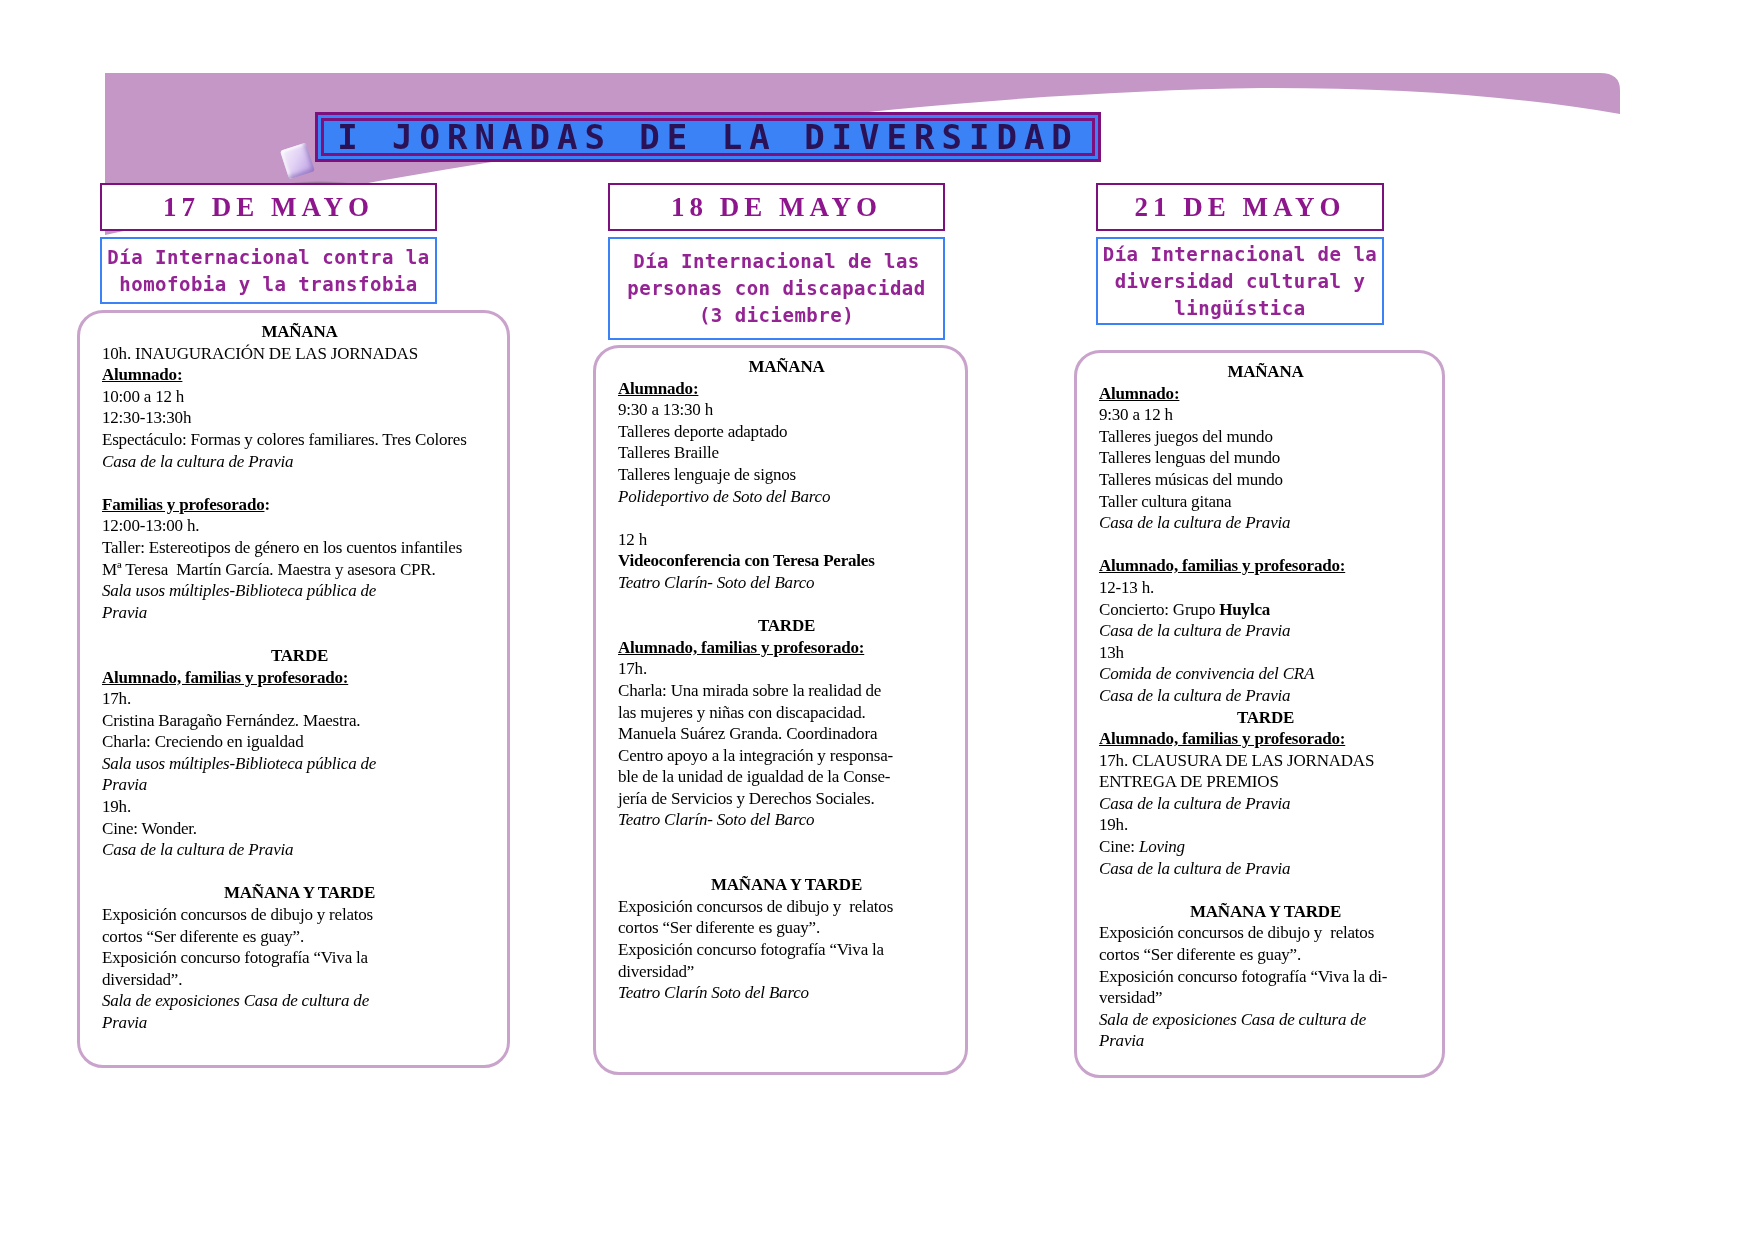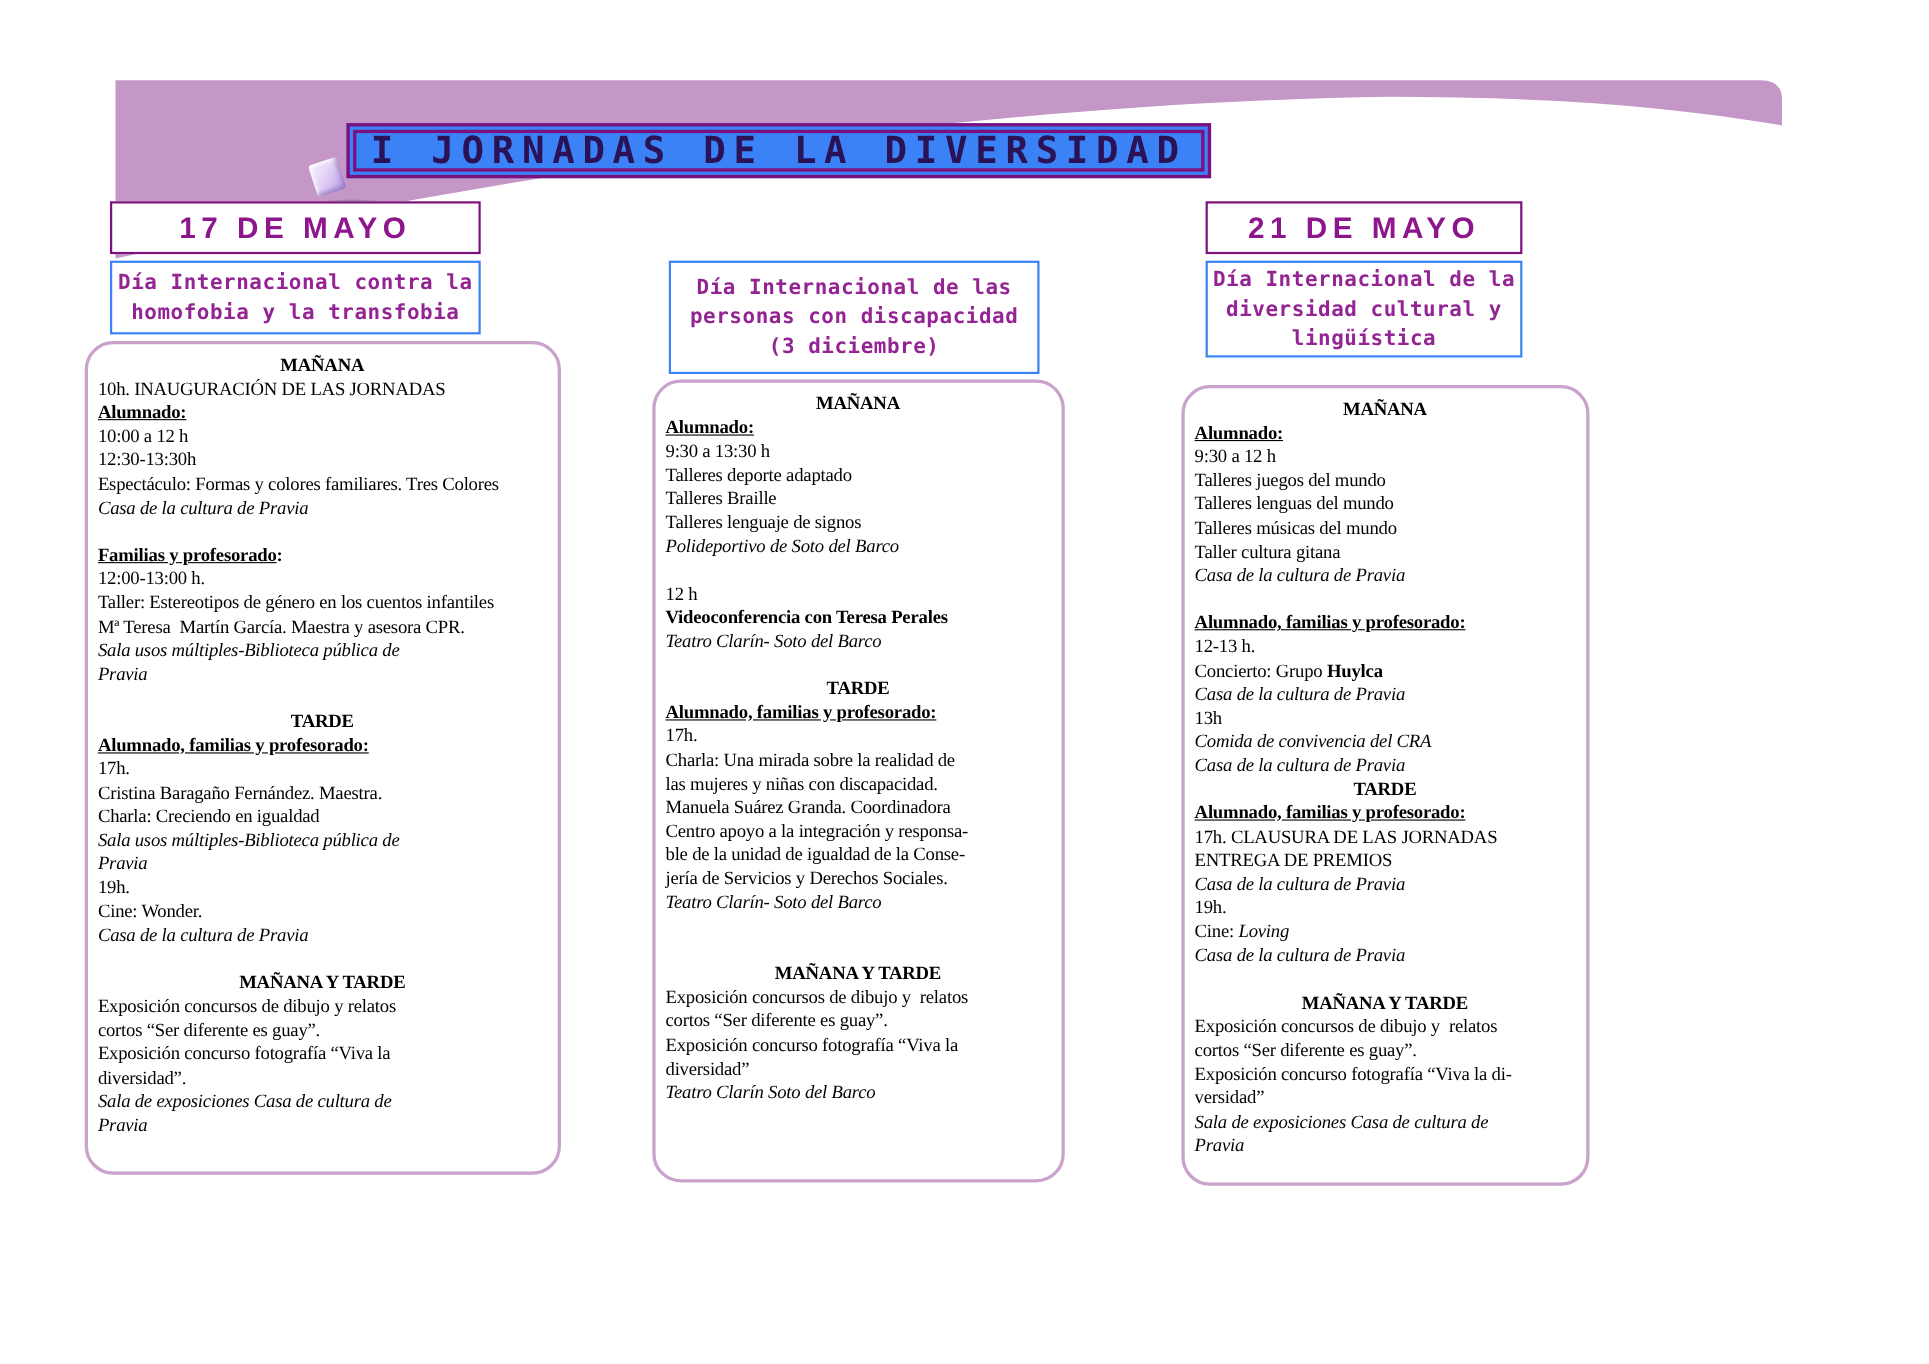--- a/index.html
+++ b/index.html
@@ -30,21 +30,21 @@
     font-family:"DejaVu Sans Mono",monospace;font-weight:bold;
     font-size:34px;letter-spacing:7px;color:#2b1155;white-space:nowrap;
   }
   
   .date-box{
     position:absolute;top:183px;height:48px;z-index:3;background:#ffffff;
     border:2px solid #7c107c;box-sizing:border-box;
     display:flex;align-items:center;justify-content:center;
   }
   .date-text{
-    font-family:Liberation Sans, sans-serif;font-weight:bold;
+    font-family:Liberation Serif, serif;font-weight:bold;
     font-size:27px;letter-spacing:5px;color:#8d168d;white-space:nowrap;
   }
   .subtitle-box{
     position:absolute;top:237px;z-index:3;background:#ffffff;
     border:2px solid #3b82f6;box-sizing:border-box;
     display:flex;align-items:center;justify-content:center;text-align:center;
   }
   .subtitle-text{
     font-family:"DejaVu Sans Mono",monospace;font-weight:bold;
     font-size:19px;line-height:27px;letter-spacing:0.5px;color:#942394;
@@ -53,21 +53,21 @@
   #datebox-0,#subbox-0{left:100px;width:337px;}
   #datebox-1,#subbox-1{left:608px;width:337px;}
   #datebox-2,#subbox-2{left:1096px;width:288px;}
   #subbox-0{height:67px;}
   #subbox-1{height:103px;}
   #subbox-2{height:88px;}
   
   .card{
     position:absolute;z-index:2;background:#ffffff;
     border:3px solid #c9a3cb;border-radius:26px;box-sizing:border-box;
-    padding:8px 10px 0 9px;
+    padding:8px 10px 0 22px;
   }
   #card-0{left:77px; top:310px;width:433px;height:758px;}
   #card-1{left:593px;top:345px;width:375px;height:730px;}
   #card-2{left:1074px;top:350px;width:371px;height:728px;}
   .line{
     font-size:17px;line-height:21.6px;letter-spacing:-0.2px;color:#000;
     white-space:pre-wrap;
   }
   .line.center{text-align:center;}
   .b{font-weight:bold;}
@@ -128,20 +128,23 @@
       <div class="line">&nbsp;</div>
       <div class="line center"><span class="b">MAÑANA Y TARDE</span></div>
       <div class="line"><span class="">Exposición concursos de dibujo y relatos</span></div>
       <div class="line"><span class="">cortos “Ser diferente es guay”.</span></div>
       <div class="line"><span class="">Exposición concurso fotografía “Viva la</span></div>
       <div class="line"><span class="">diversidad”.</span></div>
       <div class="line"><span class="i">Sala de exposiciones Casa de cultura de</span></div>
       <div class="line"><span class="i">Pravia</span></div>
     </div>
 
+  <div class="date-box" id="datebox-1">
+    <span class="date-text">18 DE MAYO</span>
+  </div>
   <div class="subtitle-box" id="subbox-1">
     <span class="subtitle-text">Día Internacional de las
 personas con discapacidad
 (3 diciembre)</span>
   </div>
   <div class="card" id="card-1">
       <div class="line center"><span class="b">MAÑANA</span></div>
       <div class="line"><span class="b u">Alumnado:</span></div>
       <div class="line"><span class="">9:30 a 13:30 h</span></div>
       <div class="line"><span class="">Talleres deporte adaptado</span></div>

